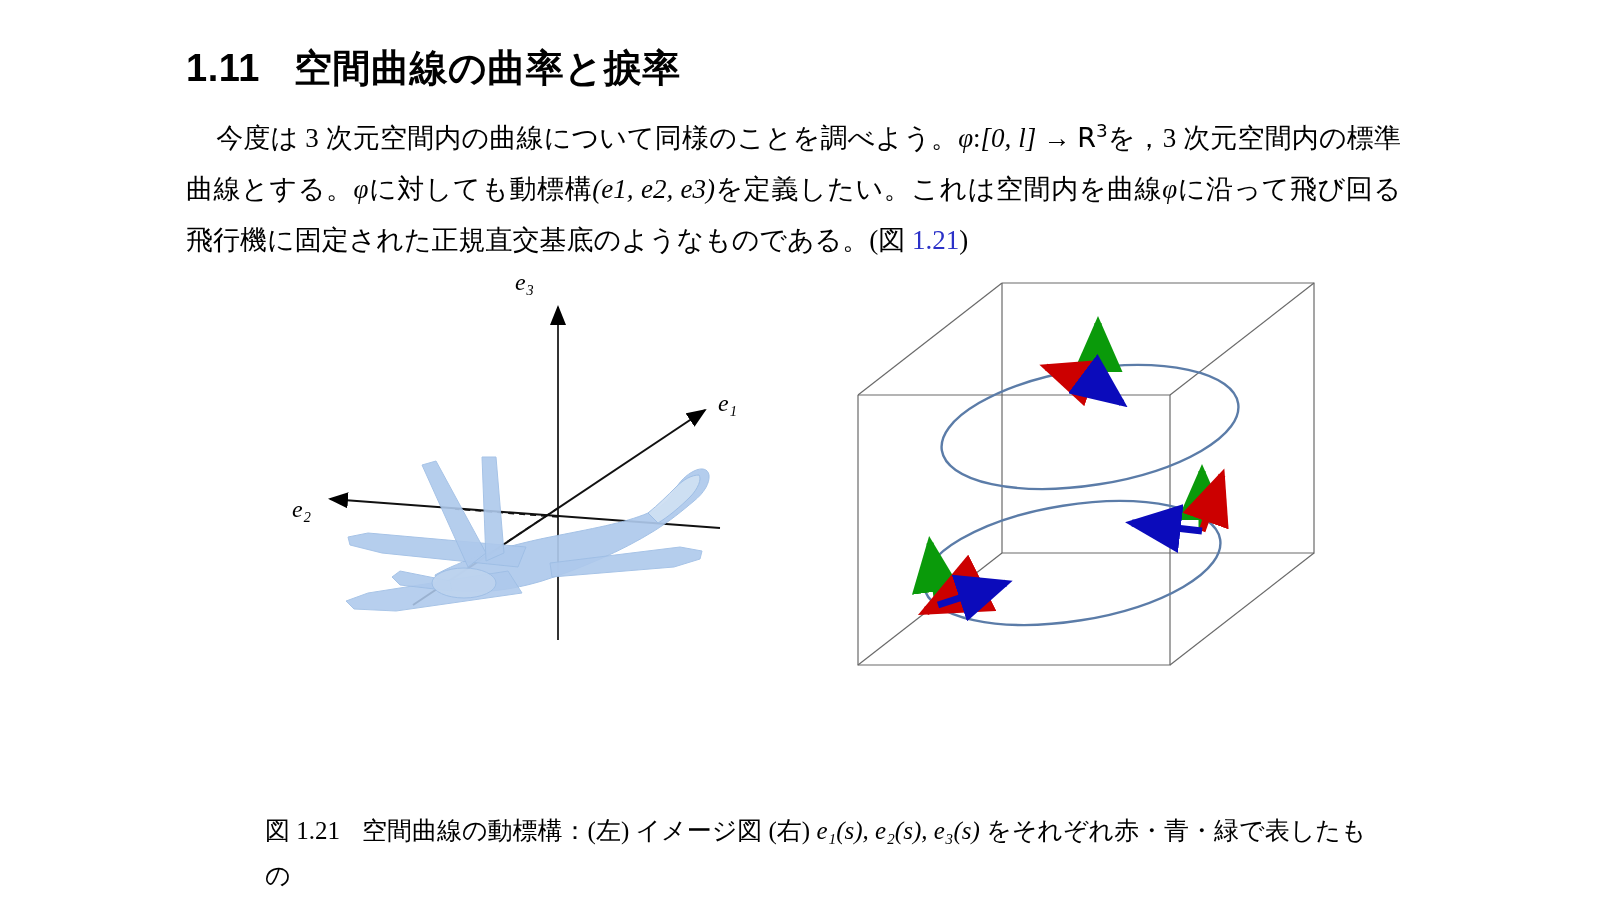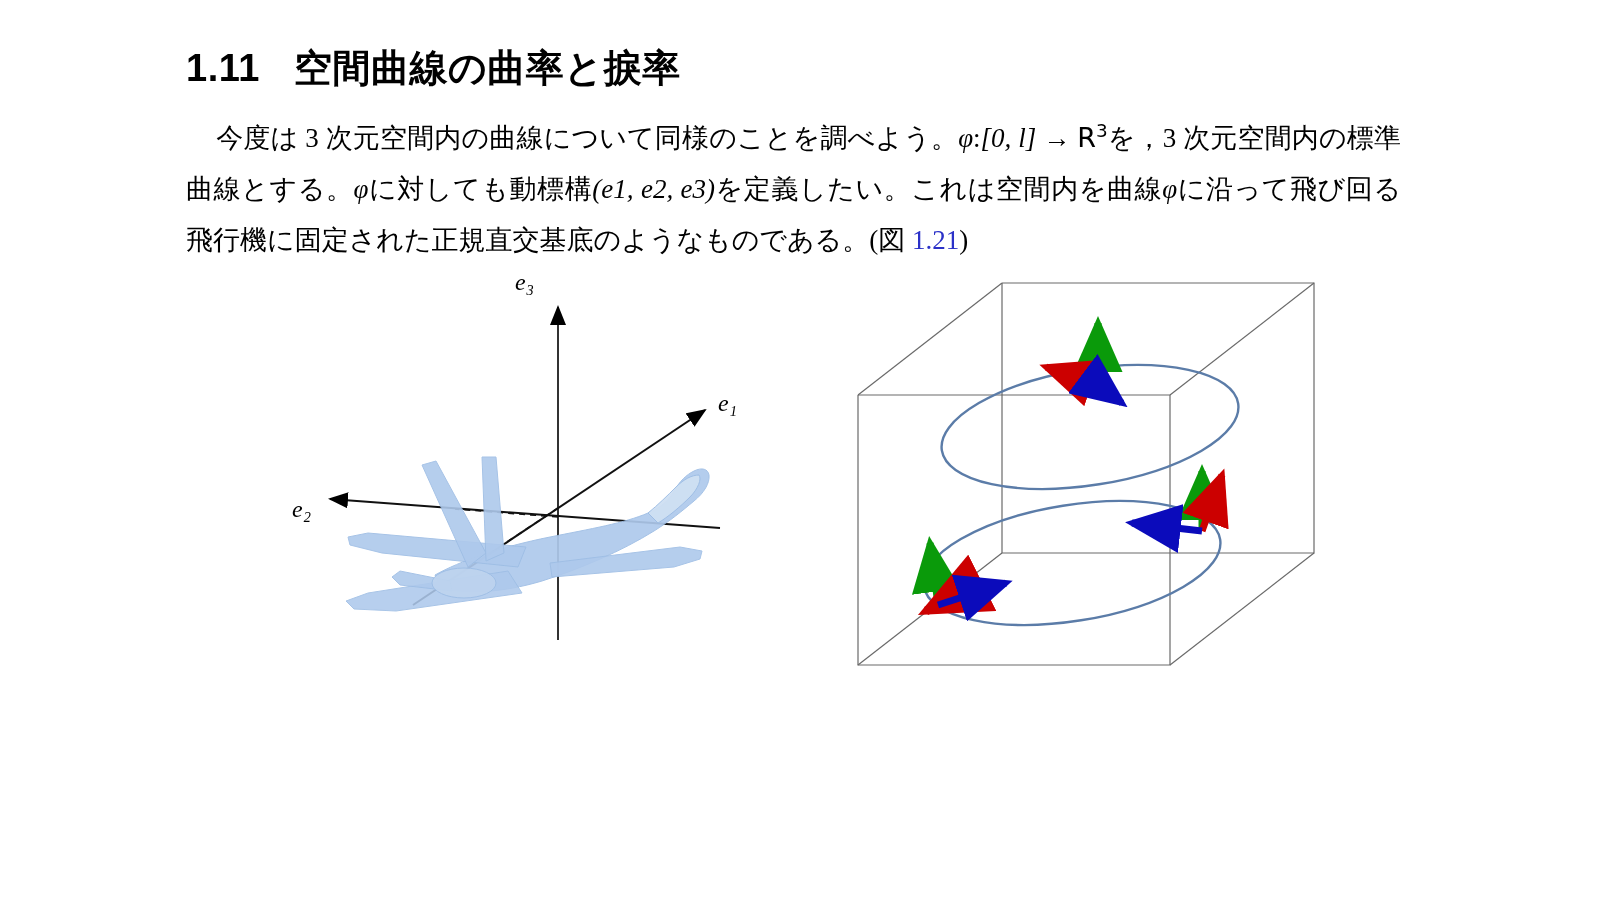--- a/index.html
+++ b/index.html
@@ -191,14 +191,17 @@
 
         <g>
           <line x1="108" y1="330" x2="100" y2="268" stroke="#0a9a0a" stroke-width="7" marker-end="url(#arrGreen)"></line>
           <line x1="108" y1="330" x2="96" y2="336" stroke="#cc0000" stroke-width="9" marker-end="url(#arrRed)"></line>
           <line x1="108" y1="330" x2="176" y2="308" stroke="#0b0bbb" stroke-width="7" marker-end="url(#arrBlue)"></line>
         </g>
       </svg>
     </div>
   </div>
 
+  <div class="caption">
+    <span class="capnum">図 1.21</span><span>空間曲線の動標構：(左) イメージ図 (右)</span> <span class="mathit">e₁(s), e₂(s), e₃(s)</span> <span>をそれぞれ赤・青・</span><span>緑で表したもの</span>
+  </div>
 
 </div>
 
 </body></html>

